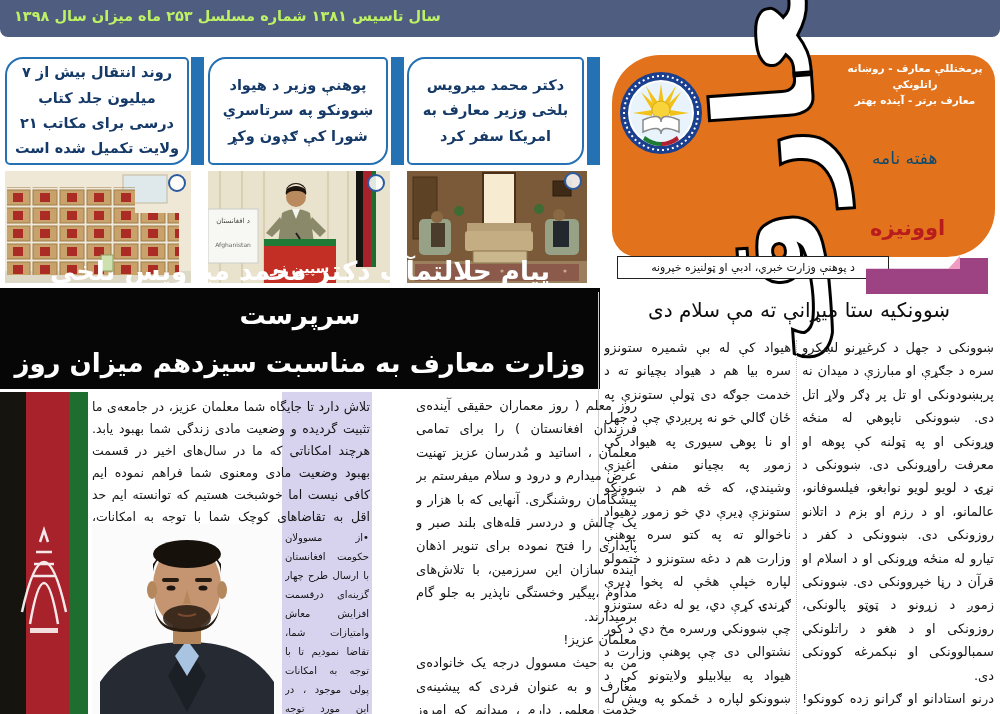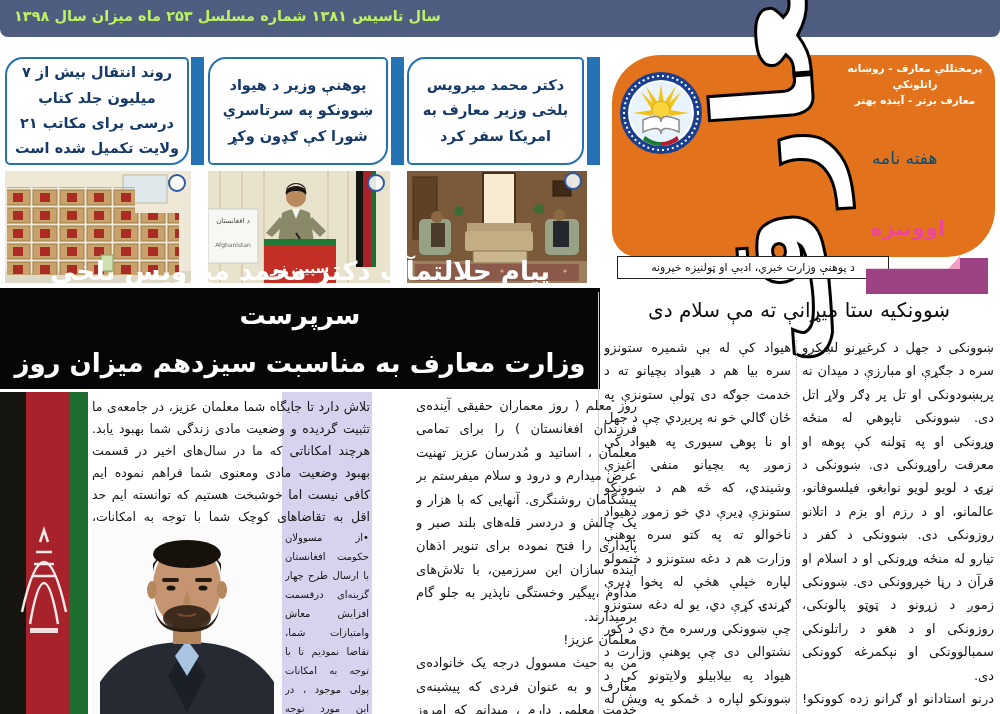--- a/index.html
+++ b/index.html
@@ -33,21 +33,21 @@
             color:#fff; direction:rtl; text-align:center;
             display:flex; flex-direction:column; justify-content:center; gap:4px; }
   #banner div { font-size:26px; font-weight:bold; line-height:44px; }
 
   
   #orangebox { left:612px; top:55px; width:383px; height:202px; background:#e2731c;
                border-radius:48px 26px 48px 26px; }
   #slogan { left:838px; top:60px; width:154px; color:#fff; font-size:10.5px;
             font-weight:bold; text-align:center; line-height:16px; direction:rtl; }
   #weeklyfa { left:872px; top:148px; color:#0c4a6e; font-size:17px; direction:rtl; }
-  #weeklyps { left:870px; top:216px; color:#ec4899; font-size:21px; font-weight:bold; direction:rtl; }
+  #weeklyps { left:870px; top:216px; color:#b91c1c; font-size:21px; font-weight:bold; direction:rtl; }
   #callig { left:618px; top:-40px; width:300px; height:360px; display:flex;
             align-items:center; justify-content:center; pointer-events:none; }
   #callig span { display:inline-block; transform:rotate(-94deg);
                  font-size:138px; font-weight:bold; color:#fff;
                  -webkit-text-stroke:3px #000; text-shadow:0 0 2px #000;
                  font-family:"DejaVu Sans", sans-serif; white-space:nowrap; }
   #pubnote { left:617px; top:256px; width:272px; height:23px; background:#fff;
              border:1.5px solid #222; display:flex; align-items:center;
              justify-content:center; font-size:11px; color:#111; direction:rtl; }
   #ribbon { left:866px; top:258px; width:122px; height:36px; background:#9d4384;

